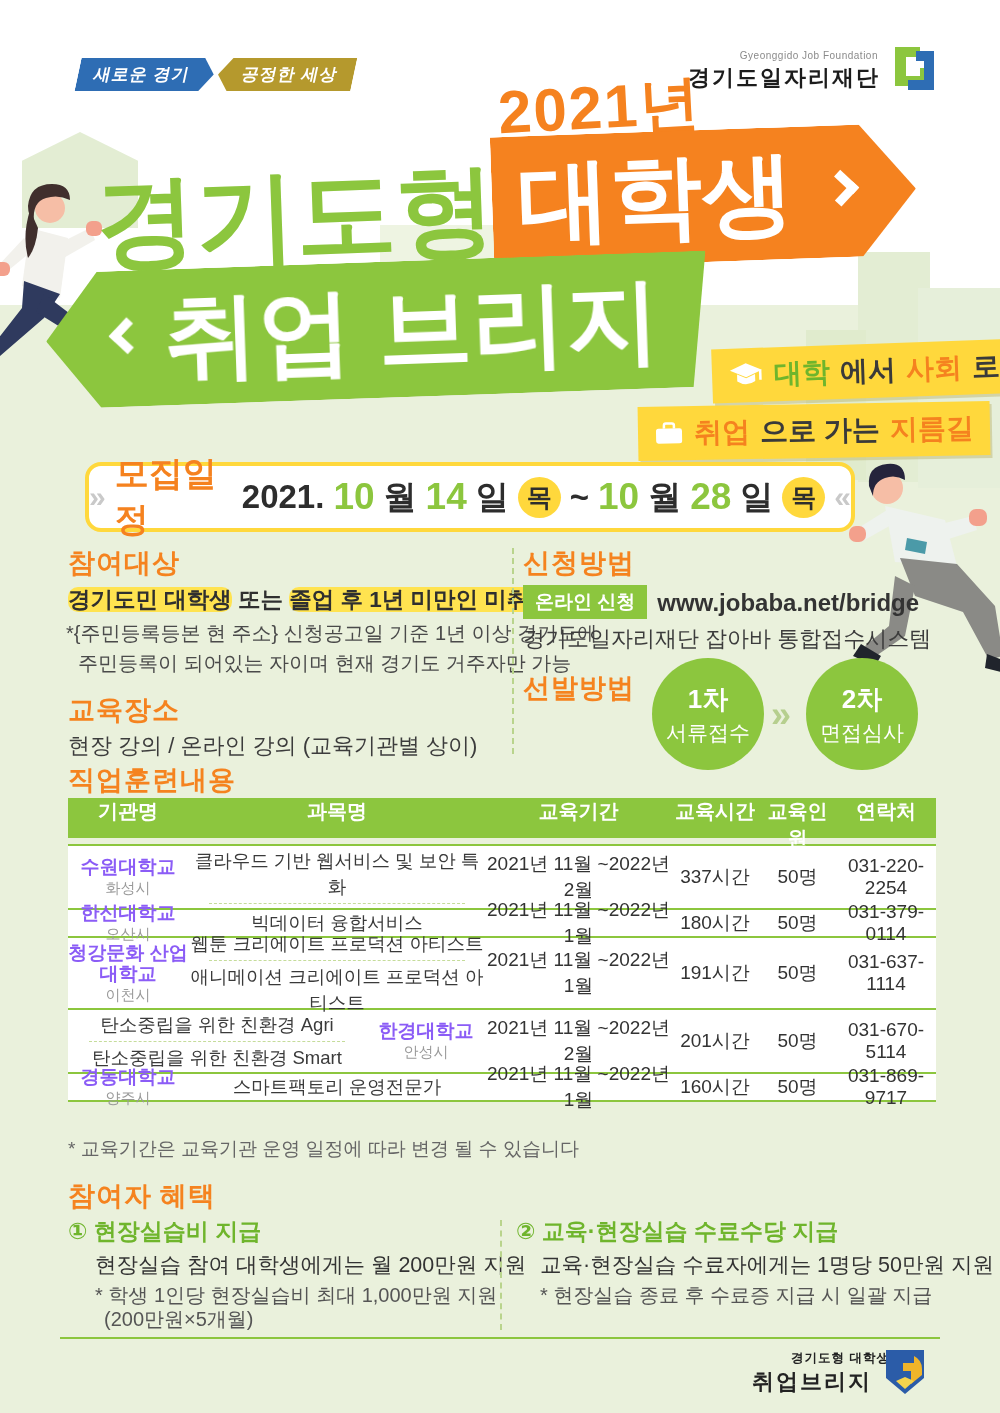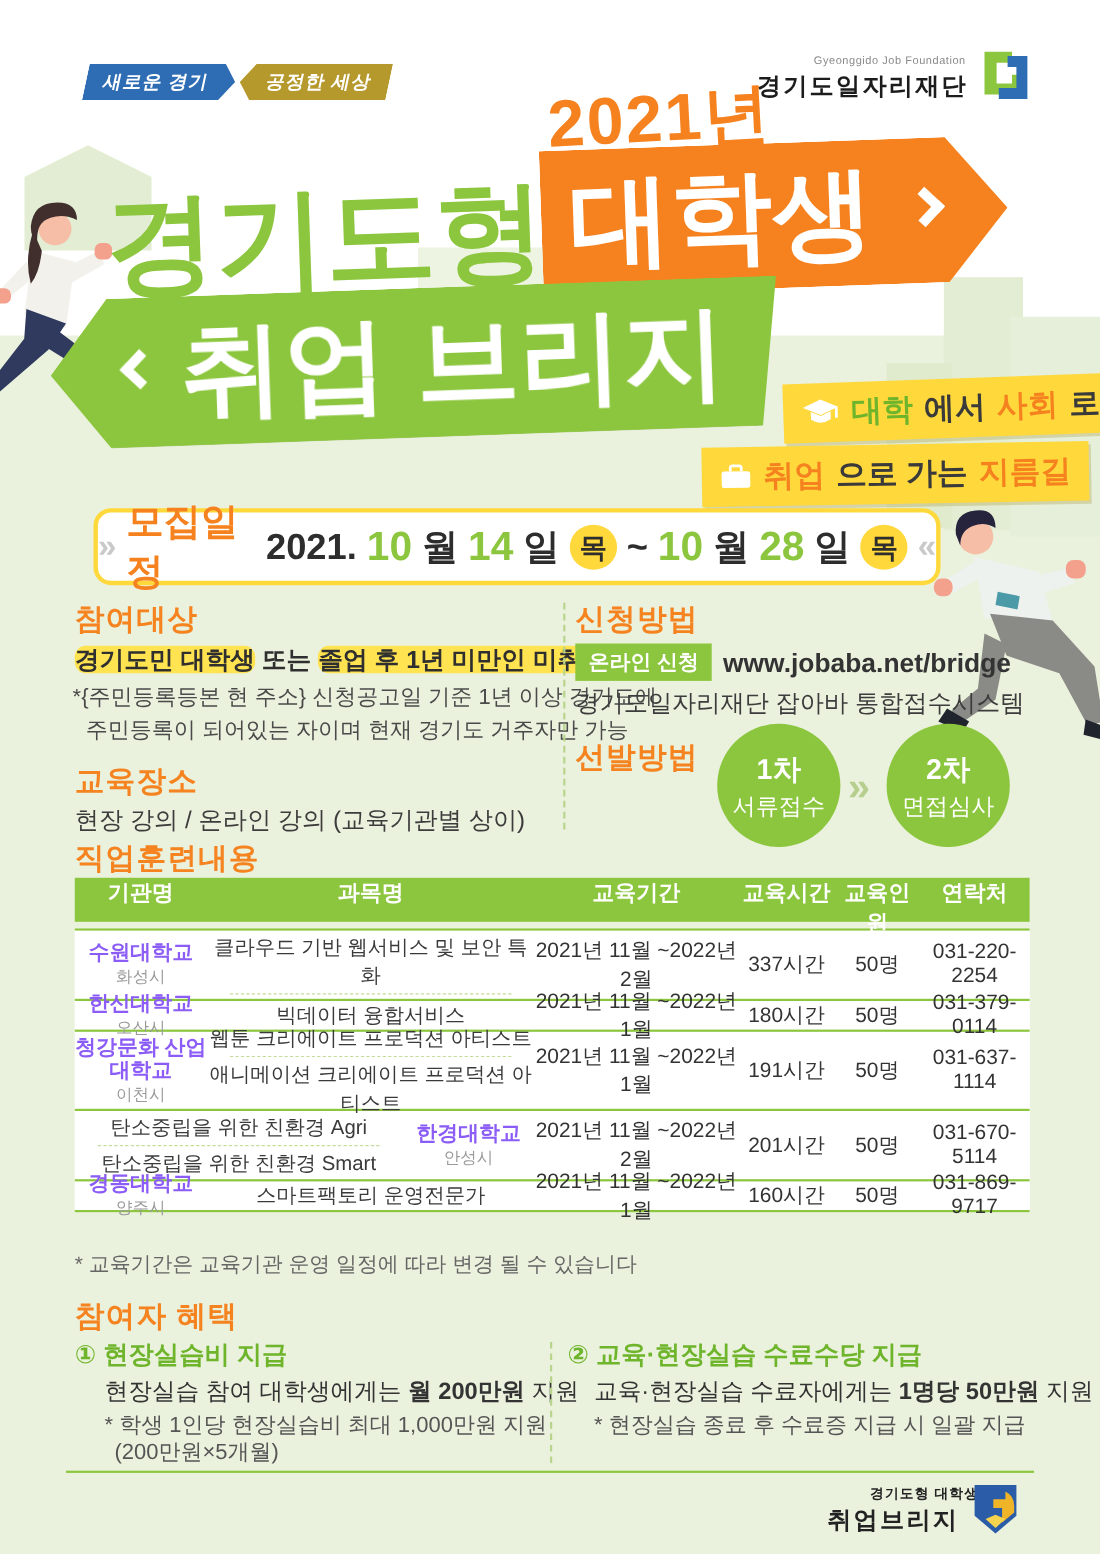--- a/index.html
+++ b/index.html
@@ -51,21 +51,21 @@
   .sc-chev { color:#c9c9c9; font-size:30px; font-weight:800; }
   .sc-label { color:#f5821f; font-size:34px; font-weight:800; margin-right:4px; }
   .sc-t { color:#2d2d2d; font-size:33px; font-weight:700; }
   .sc-num { color:#8cc63e; font-size:37px; font-weight:800; }
   .sc-dow { background:#ffd83c; border-radius:50%; padding:4px 9px; font-size:25px; font-weight:800; color:#2d2d2d; }
 
   
   .h-orange { position:absolute; color:#f5831f; font-size:27px; font-weight:800; letter-spacing:1px; }
   .txt { position:absolute; color:#3c3c3c; }
   .hl { background:#ffe350;border-radius:10px; }
-  .b { font-weight:700; }
+  .b { font-weight:400; }
   .dash-v { position:absolute; border-left:2px dashed #b9d48c; }
 
   .apply-badge { display:inline-block; background:#8cc63e; color:#fff; font-size:19px; font-weight:700; padding:4px 12px; margin-right:10px; vertical-align:3px; }
   .url { font-size:24px; color:#333; font-weight:600; }
 
   .circle { position:absolute; width:112px; height:112px; border-radius:50%; background:#8cc63e; color:#fff; display:flex; flex-direction:column; align-items:center; justify-content:center; }
   .circle .l1 { font-size:26px; font-weight:800; }
   .circle .l2 { font-size:21px; margin-top:2px; }
   .circle-sep { position:absolute; color:#b6cf8e; font-size:36px; font-weight:800; }
 
@@ -314,21 +314,21 @@
       <div class="cell c3">2021년 11월 ~2022년 1월</div>
       <div class="cell c4">160시간</div>
       <div class="cell c5">50명</div>
       <div class="cell c6">031-869-9717</div>
     </div>
   </div>
   </div>
 
   <div class="tnote">* 교육기간은 교육기관 운영 일정에 따라 변경 될 수 있습니다</div>
 
-  <div class="h-orange" style="left:68px;top:1178px;">참여자 혜택</div>
+  <div class="h-orange" style="left:68px;top:1178px;font-family:Liberation Serif, serif;">참여자 혜택</div>
 
   <div class="ben-title" style="left:68px;top:1216px;">① 현장실습비 지급</div>
   <div class="ben-line" style="left:95px;top:1250px;">
     <span>현장실습 참여 대학생에게는 </span><span class="b">월 200만원</span><span> 지원</span>
   </div>
   <div class="ben-note" style="left:95px;top:1282px;">* 학생 1인당 현장실습비 최대 1,000만원 지원</div>
   <div class="ben-note" style="left:104px;top:1306px;">(200만원×5개월)</div>
 
   <div class="dash-v" style="left:500px;top:1220px;height:110px;"></div>
 

